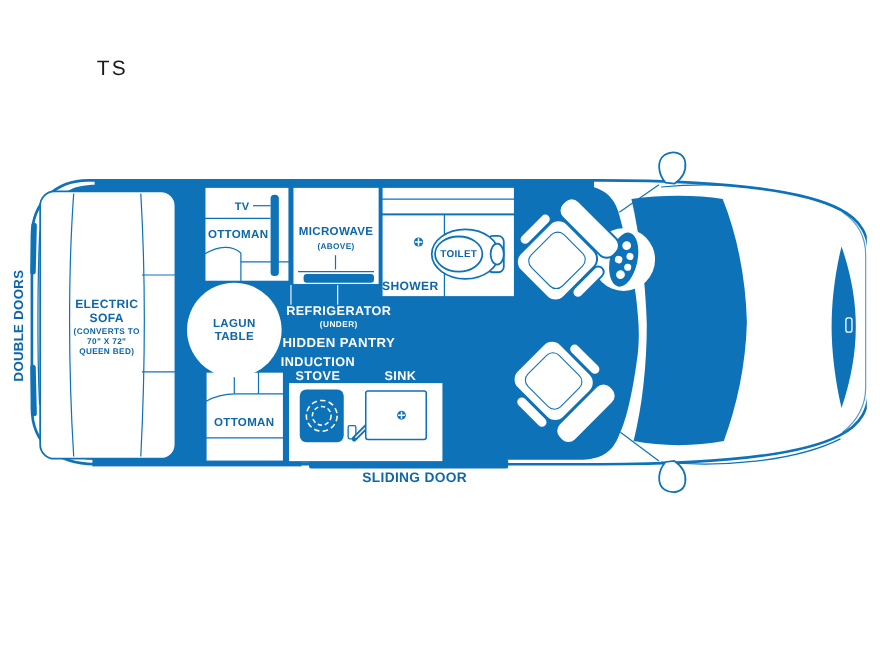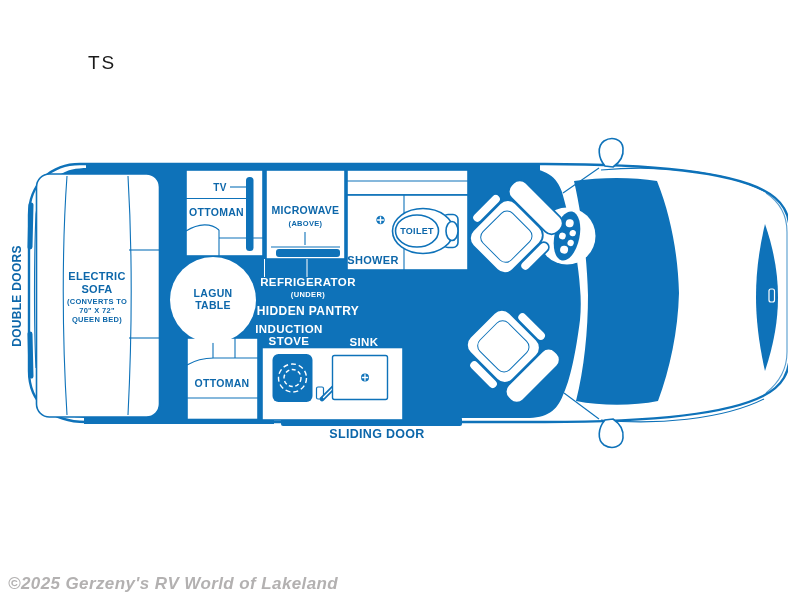--- a/index.html
+++ b/index.html
@@ -178,14 +178,13 @@
     <g>
       <circle cx="213" cy="300" r="43" fill="#ffffff"></circle>
       <text class="lbl" font-size="10.5" text-anchor="middle" x="213" y="297">LAGUN</text>
       <text class="lbl" font-size="10.5" text-anchor="middle" x="213" y="309">TABLE</text>
     </g>
 
     <text class="lbl" font-size="12" text-anchor="middle" letter-spacing=".8" transform="rotate(-90 17 296)" x="17" y="300">DOUBLE DOORS</text>
     <text class="lbl" font-size="12.5" text-anchor="middle" letter-spacing=".8" x="377" y="438">SLIDING DOOR</text>
   </svg>
 
-  <div id="watermark">©2025 Gerzeny's RV World of Lakeland</div>
 </div>
 
 </body></html>

